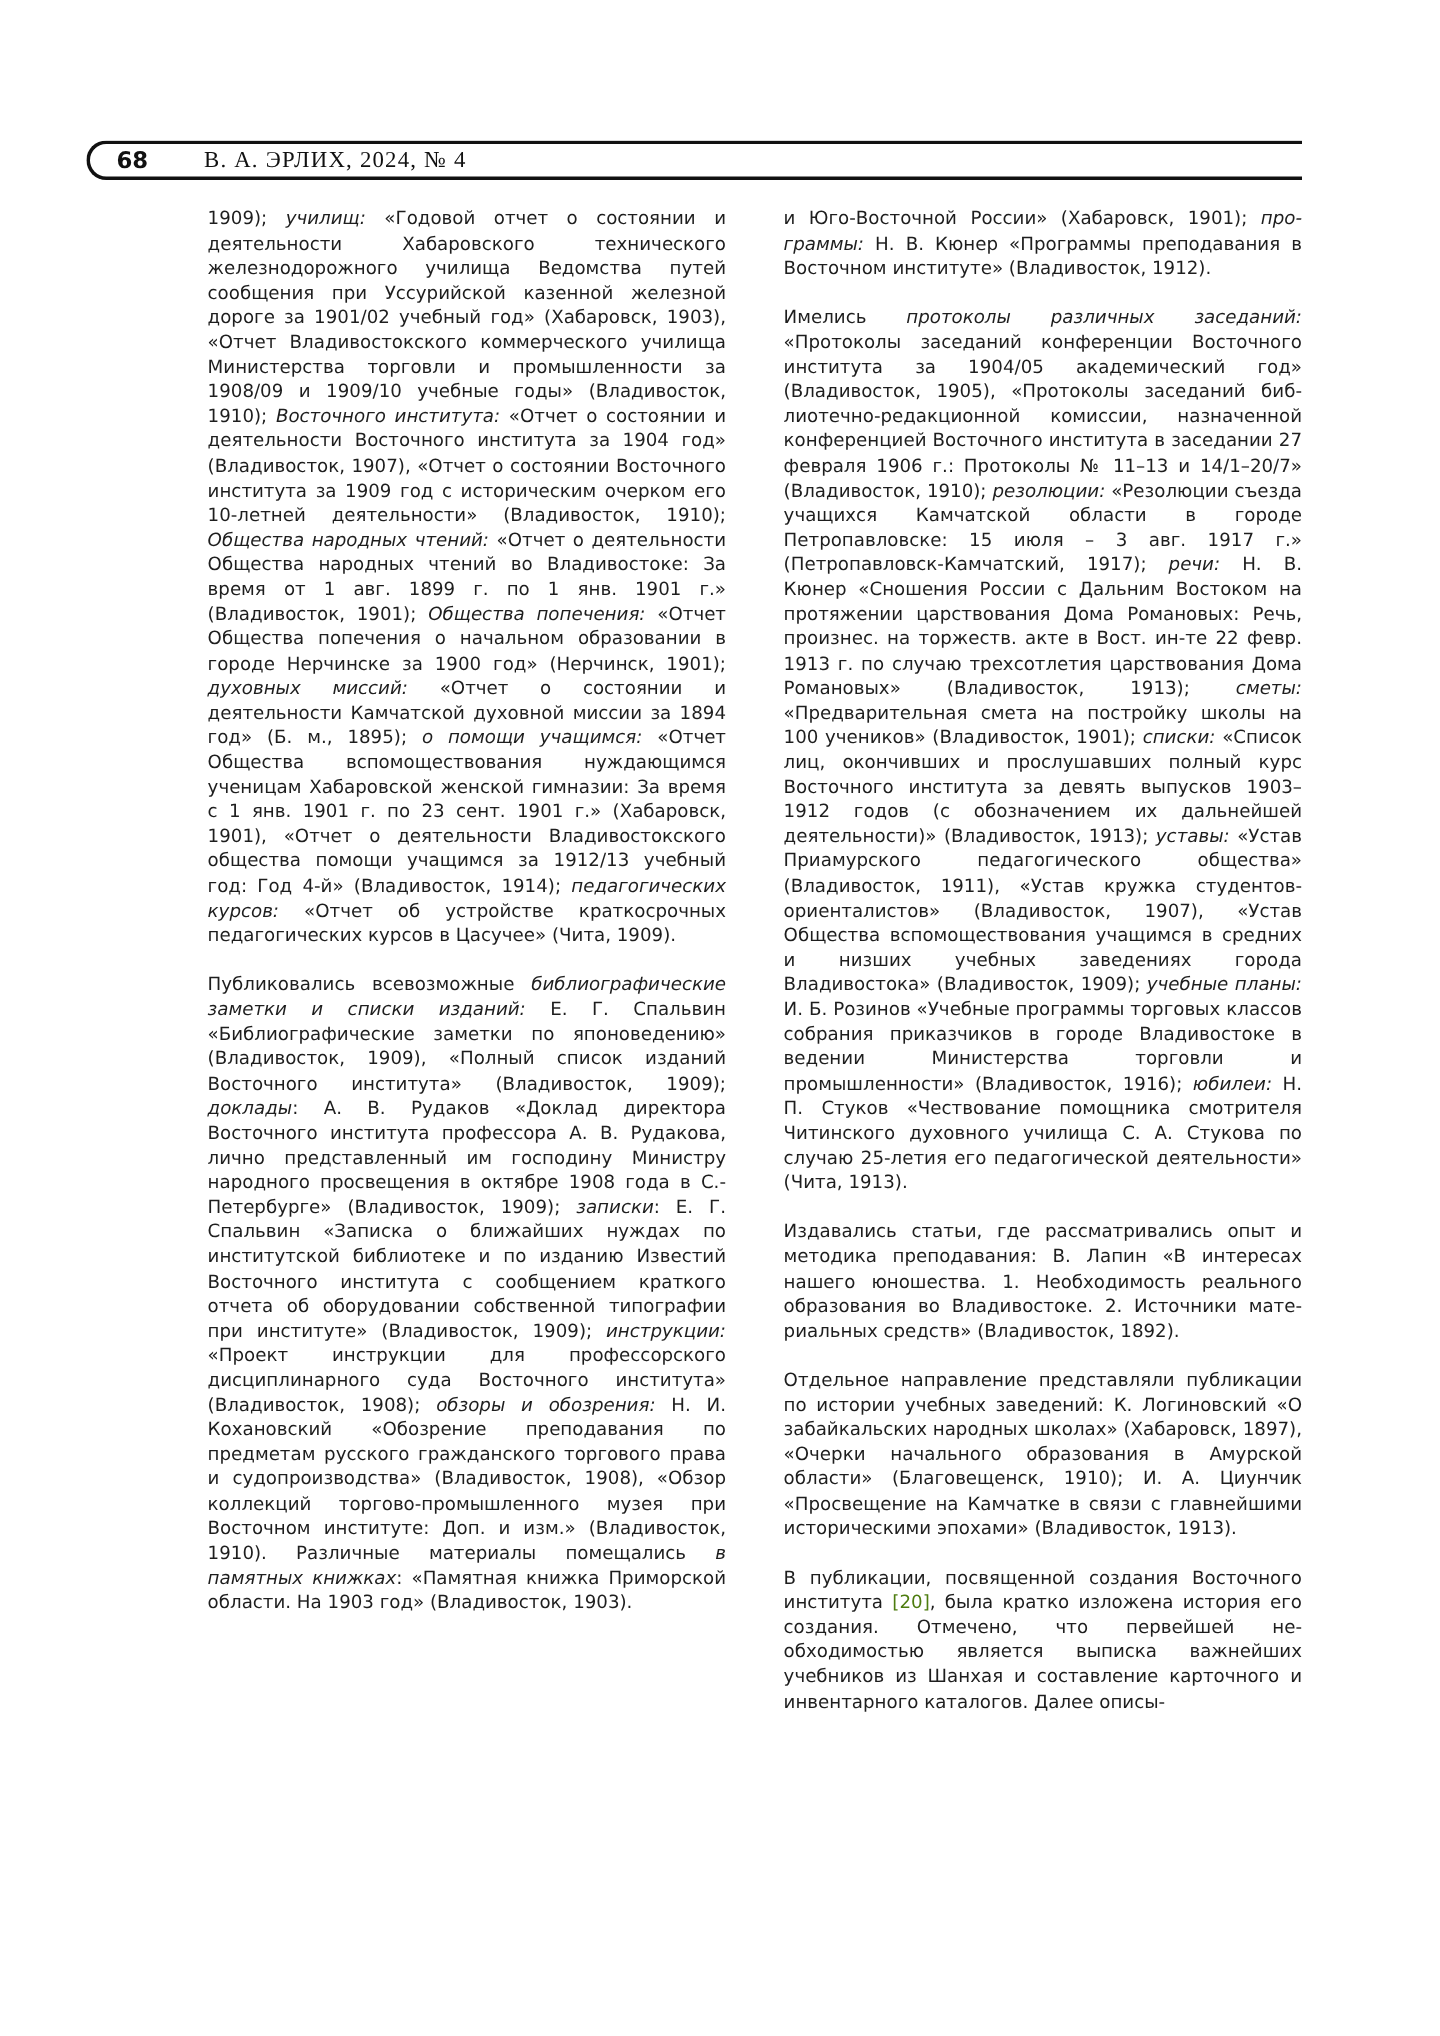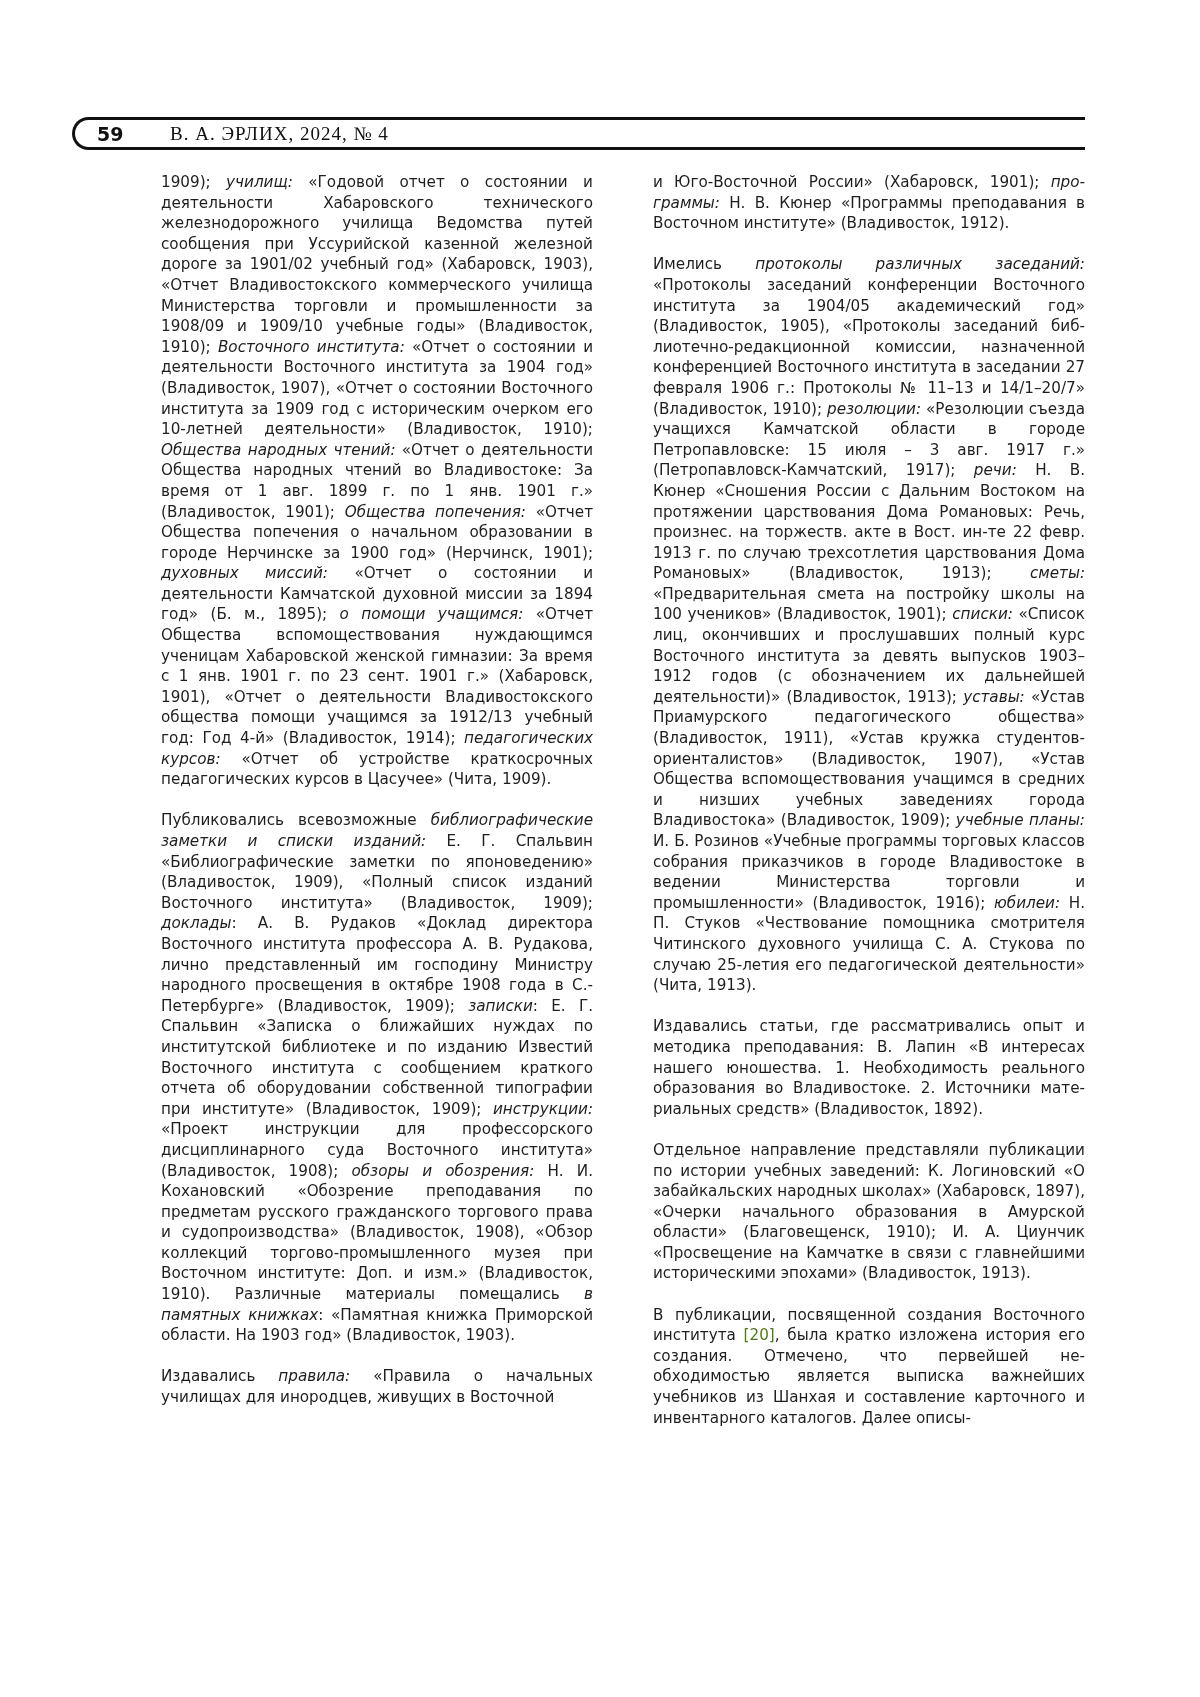--- a/index.html
+++ b/index.html
@@ -50,39 +50,38 @@
     .column {
       position: absolute;
       top: 172px;
       width: 432px;
       font-family: "DejaVu Sans", sans-serif;
       font-size: 15.2px;
       line-height: 20.6px;
       text-align: justify;
       hyphens: manual;
     }
-    .col-left { left: 161px; }
+    .col-left { left: 173px; }
     .col-right { left: 653px; }
     .para { margin: 0 0 20.6px 0; }
     .para:last-child { margin-bottom: 0; }
     .it { font-style: italic; }
     .ref { color: #4d7c0f; }
   </style>
 </head>
 <body>
 
 <div class="running-head">
-  <span class="page-number">59</span>
+  <span class="page-number">68</span>
   <span class="running-title">В. А. ЭРЛИХ, 2024, № 4</span>
 </div>
 
 <div class="column col-left">
     <p class="para"><span>1909); </span><span class="it">училищ:</span><span> «Годовой отчет о состоянии и деятельности Хабаровского технического железнодорожного училища Ведомства путей сообщения при Уссурийской казенной желез­ной дороге за 1901/02 учебный год» (Хабаровск, 1903), «Отчет Владивостокского коммерческого училища Министерства торговли и промыш­ленности за 1908/09 и 1909/10 учебные годы» (Владивосток, 1910); </span><span class="it">Восточного института:</span><span> «Отчет о состоянии и деятельности Восточного института за 1904 год» (Владивосток, 1907), «Отчет о состоянии Восточного института за 1909 год с историческим очерком его 10-летней деятель­ности» (Владивосток, 1910); </span><span class="it">Общества народ­ных чтений:</span><span> «Отчет о деятельности Общества народных чтений во Владивостоке: За время от 1 авг. 1899 г. по 1 янв. 1901 г.» (Владивосток, 1901); </span><span class="it">Общества попечения:</span><span> «Отчет Общества попечения о начальном образовании в городе Нерчинске за 1900 год» (Нерчинск, 1901); </span><span class="it">духов­ных миссий:</span><span> «Отчет о состоянии и деятельности Камчатской духовной миссии за 1894 год» (Б. м., 1895); </span><span class="it">о помощи учащимся:</span><span> «Отчет Общества вспомоществования нуждающимся ученицам Хабаровской женской гимназии: За время с 1 янв. 1901 г. по 23 сент. 1901 г.» (Хабаровск, 1901), «Отчет о деятельности Владивостокского общества по­мощи учащимся за 1912/13 учебный год: Год 4-й» (Владивосток, 1914); </span><span class="it">педагогических курсов:</span><span> «Отчет об устройстве краткосрочных педагогических курсов в Цасучее» (Чита, 1909).</span></p>
     <p class="para"><span>Публиковались всевозможные </span><span class="it">библиографи­ческие заметки и списки изданий:</span><span> Е. Г. Спаль­вин «Библиографические заметки по японо­ведению» (Владивосток, 1909), «Полный список изданий Восточного института» (Владивосток, 1909); </span><span class="it">доклады</span><span>: А. В. Рудаков «Доклад директора Восточного института профессора А. В. Рудакова, лично представленный им господину Министру народного просвещения в октябре 1908 года в С.- Петербурге» (Владивосток, 1909); </span><span class="it">записки</span><span>: Е. Г. Спальвин «Записка о ближайших нуждах по институтской библиотеке и по изданию Известий Восточного института с сообщением краткого отчета об оборудовании собственной типографии при институте» (Владивосток, 1909); </span><span class="it">инструкции:</span><span> «Проект инструкции для профессор­ского дисциплинарного суда Восточного инсти­тута» (Владивосток, 1908); </span><span class="it">обзоры и обозрения:</span><span> Н. И. Кохановский «Обозрение преподавания по предметам русского гражданского торгового права и судопроизводства» (Владивосток, 1908), «Обзор коллекций торгово-промышленного музея при Восточном институте: Доп. и изм.» (Владивосток, 1910). Различные материалы помещались </span><span class="it">в памятных книжках</span><span>: «Памятная книжка Приморской области. На 1903 год» (Владивосток, 1903).</span></p>
-    <p class="para"><span>Издавались </span><span class="it">правила:</span><span> «Правила о начальных училищах для инородцев, живущих в Восточной</span></p>
   </div>
 <div class="column col-right">
     <p class="para"><span>и Юго-Восточной России» (Хабаровск, 1901); </span><span class="it">про­граммы:</span><span> Н. В. Кюнер «Программы преподавания в Восточном институте» (Владивосток, 1912).</span></p>
     <p class="para"><span>Имелись </span><span class="it">протоколы различных заседаний:</span><span> «Протоколы заседаний конференции Восточного института за 1904/05 академический год» (Владивосток, 1905), «Протоколы заседаний биб­лиотечно-редакционной комиссии, назначенной конференцией Восточного института в засе­дании 27 февраля 1906 г.: Протоколы № 11–13 и 14/1–20/7» (Владивосток, 1910); </span><span class="it">резолюции:</span><span> «Резолюции съезда учащихся Камчатской обла­сти в городе Петропавловске: 15 июля – 3 авг. 1917 г.» (Петропавловск-Камчатский, 1917); </span><span class="it">речи:</span><span> Н. В. Кюнер «Сношения России с Дальним Востоком на протяжении царствования Дома Романовых: Речь, произнес. на торжеств. акте в Вост. ин-те 22 февр. 1913 г. по случаю трехсотле­тия царствования Дома Романовых» (Владивосток, 1913); </span><span class="it">сметы:</span><span> «Предварительная смета на по­стройку школы на 100 учеников» (Владивосток, 1901); </span><span class="it">списки:</span><span> «Список лиц, окончивших и про­слушавших полный курс Восточного института за девять выпусков 1903–1912 годов (с обозначе­нием их дальнейшей деятельности)» (Владивосток, 1913); </span><span class="it">уставы:</span><span> «Устав Приамурского педагоги­ческого общества» (Владивосток, 1911), «Устав кружка студентов-ориенталистов» (Владивосток, 1907), «Устав Общества вспомоществования уча­щимся в средних и низших учебных заведениях города Владивостока» (Владивосток, 1909); </span><span class="it">учеб­ные планы:</span><span> И. Б. Розинов «Учебные программы торговых классов собрания приказчиков в городе Владивостоке в ведении Министерства торговли и промышленности» (Владивосток, 1916); </span><span class="it">юбилеи:</span><span> Н. П. Стуков «Чествование помощника смотрителя Читинского духовного училища С. А. Стукова по случаю 25-летия его педагогической деятель­ности» (Чита, 1913).</span></p>
     <p class="para"><span>Издавались статьи, где рассматривались опыт и методика преподавания: В. Лапин «В интересах нашего юношества. 1. Необходимость реального образования во Владивостоке. 2. Источники мате­риальных средств» (Владивосток, 1892).</span></p>
     <p class="para"><span>Отдельное направление представляли пуб­ликации по истории учебных заведений: К. Логиновский «О забайкальских народных школах» (Хабаровск, 1897), «Очерки начального образования в Амурской области» (Благовещенск, 1910); И. А. Циунчик «Просвещение на Камчатке в связи с главнейшими историческими эпохами» (Владивосток, 1913).</span></p>
     <p class="para"><span>В публикации, посвященной создания Восточного института </span><span class="ref">[20]</span><span>, была кратко изложена история его создания. Отмечено, что первейшей не­обходимостью является выписка важнейших учебников из Шанхая и составление карточ­ного и инвентарного каталогов. Далее описы-</span></p>
   </div>
 
 </body></html>

